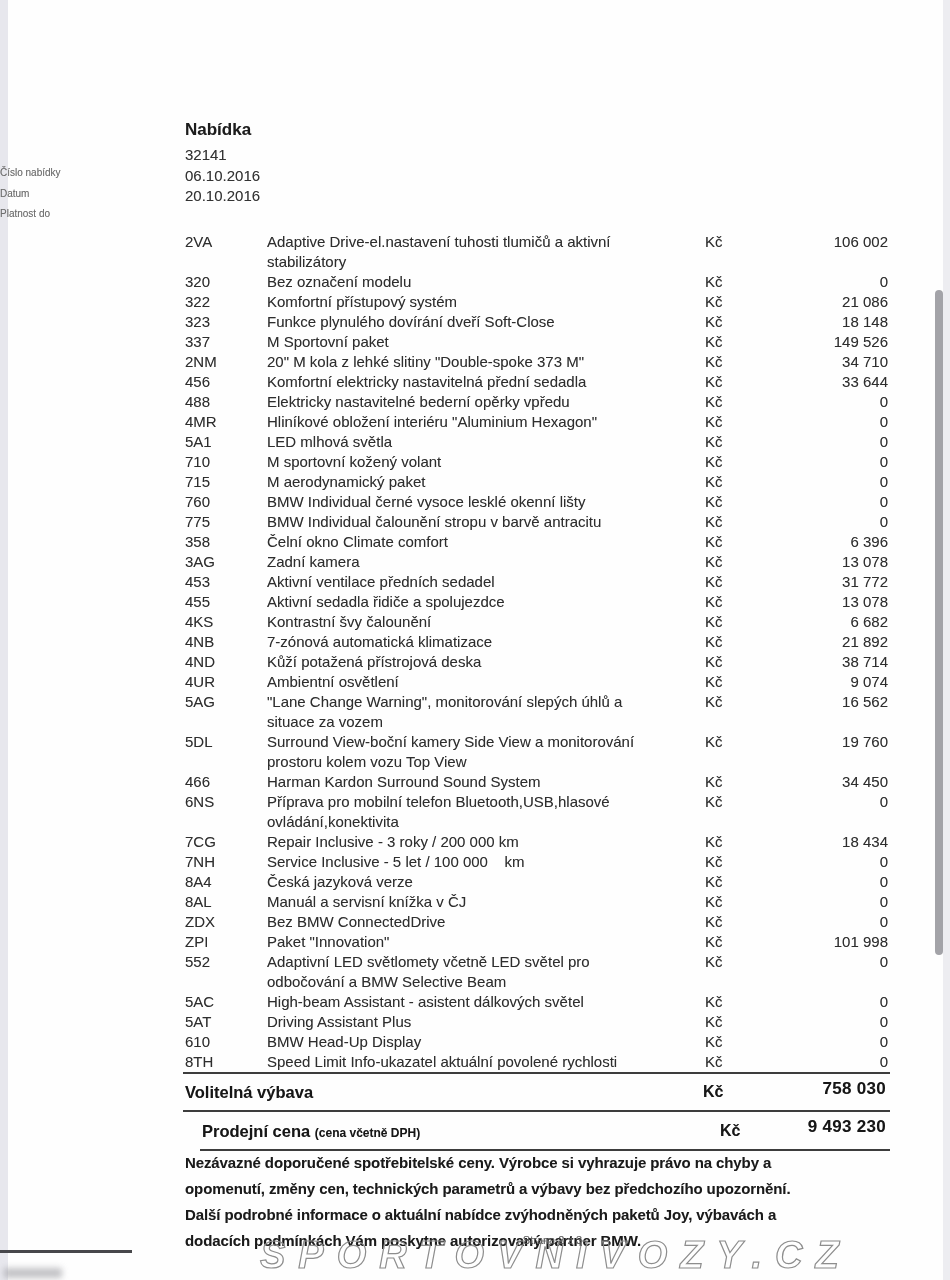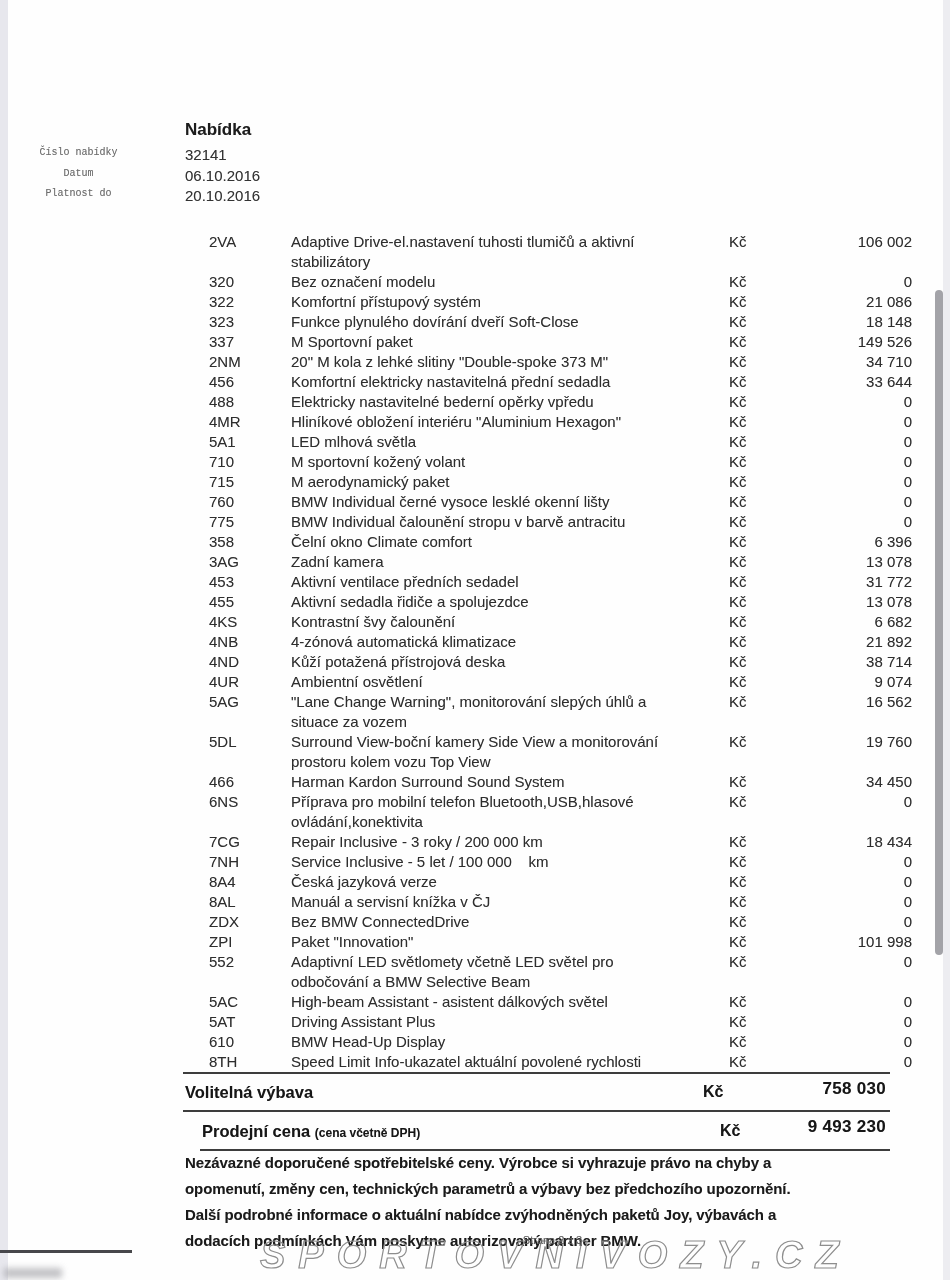--- a/index.html
+++ b/index.html
@@ -29,32 +29,32 @@
   }
 
   
   .doc-title {
     position:absolute; left:185px; top:120px;
     font-size:17px; font-weight:700; color:#1c1c1c;
   }
   .meta { position:absolute; left:0; top:145px; width:950px; }
   .meta-row { position:relative; height:20.5px; }
   .meta-label {
-    position:absolute; left:0; width:157px; text-align:center;
-    font-size:10px; color:#6e6e6e; top:2px;font-family:Liberation Mono, monospace;
+    position:absolute; left:0; width:157px; text-align:left;
+    font-size:10px; color:#6e6e6e; top:22px;
   }
   .meta-value {
     position:absolute; left:185px; top:0; font-size:15px; color:#333;
     line-height:20px;
   }
 
   
   .options-table {
     position:absolute; left:185px; top:232px; width:707px;
-    font-size:15px; line-height:20px; color:#2e2e2e;margin-left:24px;
+    font-size:15px; line-height:20px; color:#2e2e2e;
   }
   .opt-row { position:relative; min-height:20px; }
   .opt-code  { position:absolute; left:0; width:72px; }
   .opt-desc  { position:absolute; left:82px; width:432px; white-space:pre-wrap; }
   .opt-cur   { position:absolute; left:520px; }
   .opt-price { position:absolute; right:4px; width:200px; text-align:right; }
   .opt-spacer { visibility:hidden; display:inline-block; padding-left:82px; white-space:pre-wrap; width:432px; }
 
   
   .totals {
@@ -282,21 +282,21 @@
     <div class="opt-row">
       <span class="opt-code doc-text">4KS</span>
       <span class="opt-desc doc-text">Kontrastní švy čalounění</span>
       <span class="opt-cur doc-text">Kč</span>
       <span class="opt-price doc-text">6 682</span>
       <span class="opt-spacer">Kontrastní švy čalounění</span>
     </div>
 
     <div class="opt-row">
       <span class="opt-code doc-text">4NB</span>
-      <span class="opt-desc doc-text">4-zónová automatická klimatizace</span>
+      <span class="opt-desc doc-text">7-zónová automatická klimatizace</span>
       <span class="opt-cur doc-text">Kč</span>
       <span class="opt-price doc-text">21 892</span>
       <span class="opt-spacer">4-zónová automatická klimatizace</span>
     </div>
 
     <div class="opt-row">
       <span class="opt-code doc-text">4ND</span>
       <span class="opt-desc doc-text">Kůží potažená přístrojová deska</span>
       <span class="opt-cur doc-text">Kč</span>
       <span class="opt-price doc-text">38 714</span>

